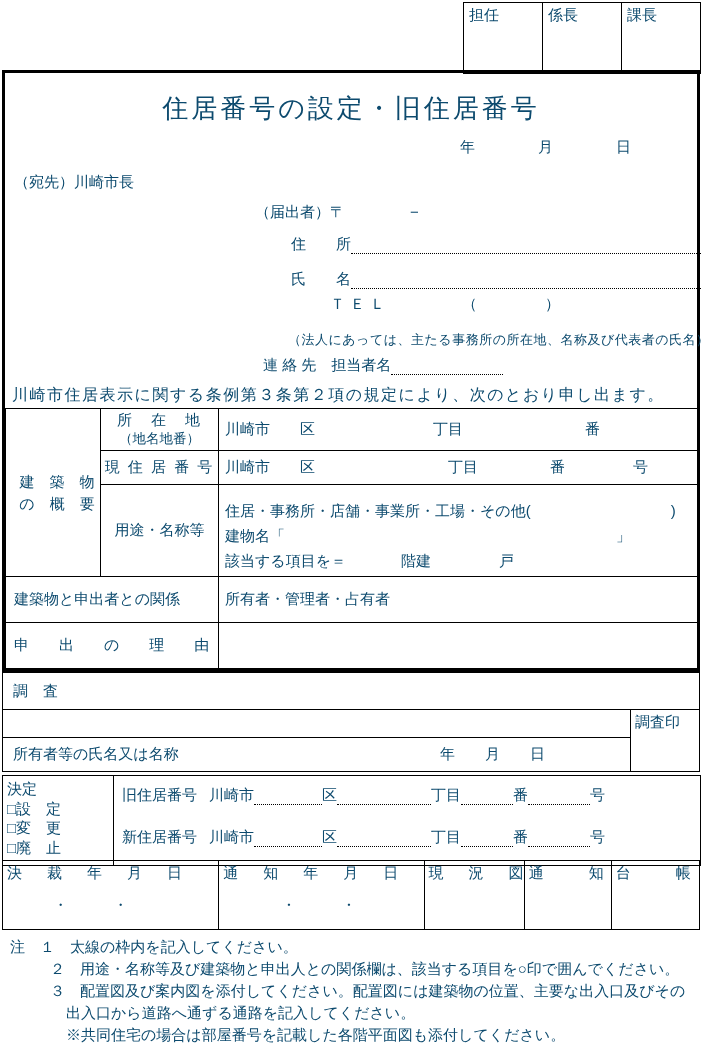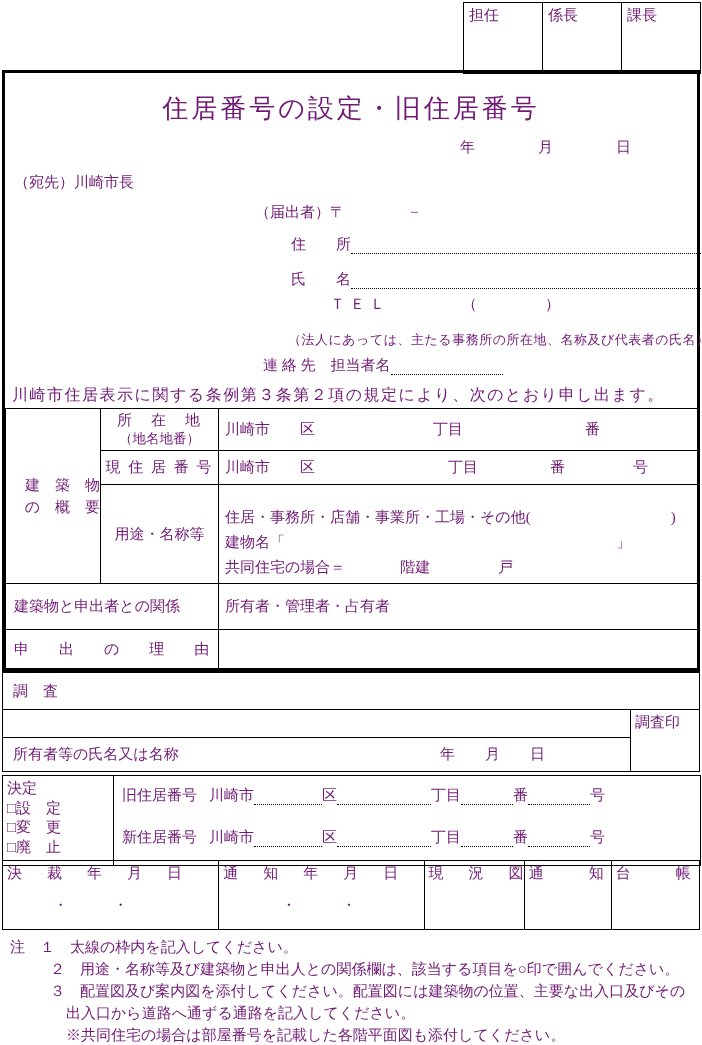--- a/index.html
+++ b/index.html
@@ -1,18 +1,18 @@
 <!DOCTYPE html>
 <html><head>
 <meta charset="utf-8">
 <style>
   html,body { margin:0; padding:0; background:#fff; }
   .page {
     position:relative; width:702px; height:1045px; background:#ffffff;
-    font-family:Liberation Serif, serif; color:#701a75; font-size:15px;
+    font-family:Liberation Sans, sans-serif; color:#0c4a6e; font-size:15px;
     overflow:hidden;
   }
   table { border-collapse:collapse; table-layout:fixed; }
   td { border:1px solid #000; padding:0; vertical-align:middle; }
 
   
   .stamp-table { position:absolute; left:463px; top:2px; width:237px; }
   .stamp-table td { height:64px; vertical-align:top; padding:3px 5px; font-size:15px; }
 
   
@@ -26,26 +26,26 @@
   .field-row { left:258px;margin-left:28px; }
   .lbl { display:inline-block; }
   .dl { display:inline-block; border-bottom:1px dotted #000; height:17px; vertical-align:bottom; }
   .g { display:inline-block; height:1px; }
   .corp-note { left:283px; top:258px; font-size:13px; letter-spacing:0.5px; }
   .statement { left:7px; top:312px; font-size:16px; letter-spacing:1.5px; }
 
   
   .bld { position:absolute; left:0; top:335px; width:692px; height:261px; }
   .bld td { font-size:15px; }
-  .grp { text-align:right; padding-left:8px; line-height:22px; }
+  .grp { text-align:center; padding-left:8px; line-height:22px; }
   .sub { text-align:center; }
   .sub .l1 { letter-spacing:2px; }
   .sub .l2 { font-size:13.5px; }
   .cnt { padding-left:6px; }
-  .usage { line-height:25px; padding:20px 0 3px 6px; }
+  .usage { line-height:25px; padding:13px 0 3px 6px; }
   .rel-label, .reason { padding-left:8px; }
 
   
   .survey-table { position:absolute; left:2px; top:672px; width:698px; }
   .survey-table .s-r1 { height:36px; padding-left:10px; }
   .survey-table .s-r2 { height:27px; }
   .survey-table .s-stamp { vertical-align:top; padding:3px 4px; }
   .survey-table .s-r3 { height:33px; }
   .s-r3-flex { display:flex; justify-content:space-between; padding:0 85px 0 10px;gap:36px; }
 
@@ -148,21 +148,21 @@
           <span>川崎市</span><i class="g" style="width:30px"></i><span>区</span><i class="g" style="width:133px"></i><span>丁目</span><i class="g" style="width:72px"></i><span>番</span><i class="g" style="width:68px"></i><span>号</span>
         </td>
       </tr>
       <tr style="height:78px">
         <td class="sub">
           <span>用途・名称等</span>
         </td>
         <td class="usage">
           <div><span>住居・事務所・店舗・事業所・工場・その他(</span><i class="g" style="width:140px"></i><span>)</span></div>
           <div><span>建物名「</span><i class="g" style="width:331px"></i><span>」</span></div>
-          <div><span>共同住宅の場合＝</span><i class="g" style="width:55px"></i><span>階建</span><i class="g" style="width:68px"></i><span>戸</span></div>
+          <div><span>該当する項目を＝</span><i class="g" style="width:55px"></i><span>階建</span><i class="g" style="width:68px"></i><span>戸</span></div>
         </td>
       </tr>
       <tr style="height:46px">
         <td colspan="2" class="rel-label">
           <span>建築物と申出者との関係</span>
         </td>
         <td class="cnt">
           <span>所有者・管理者・占有者</span>
         </td>
       </tr>

